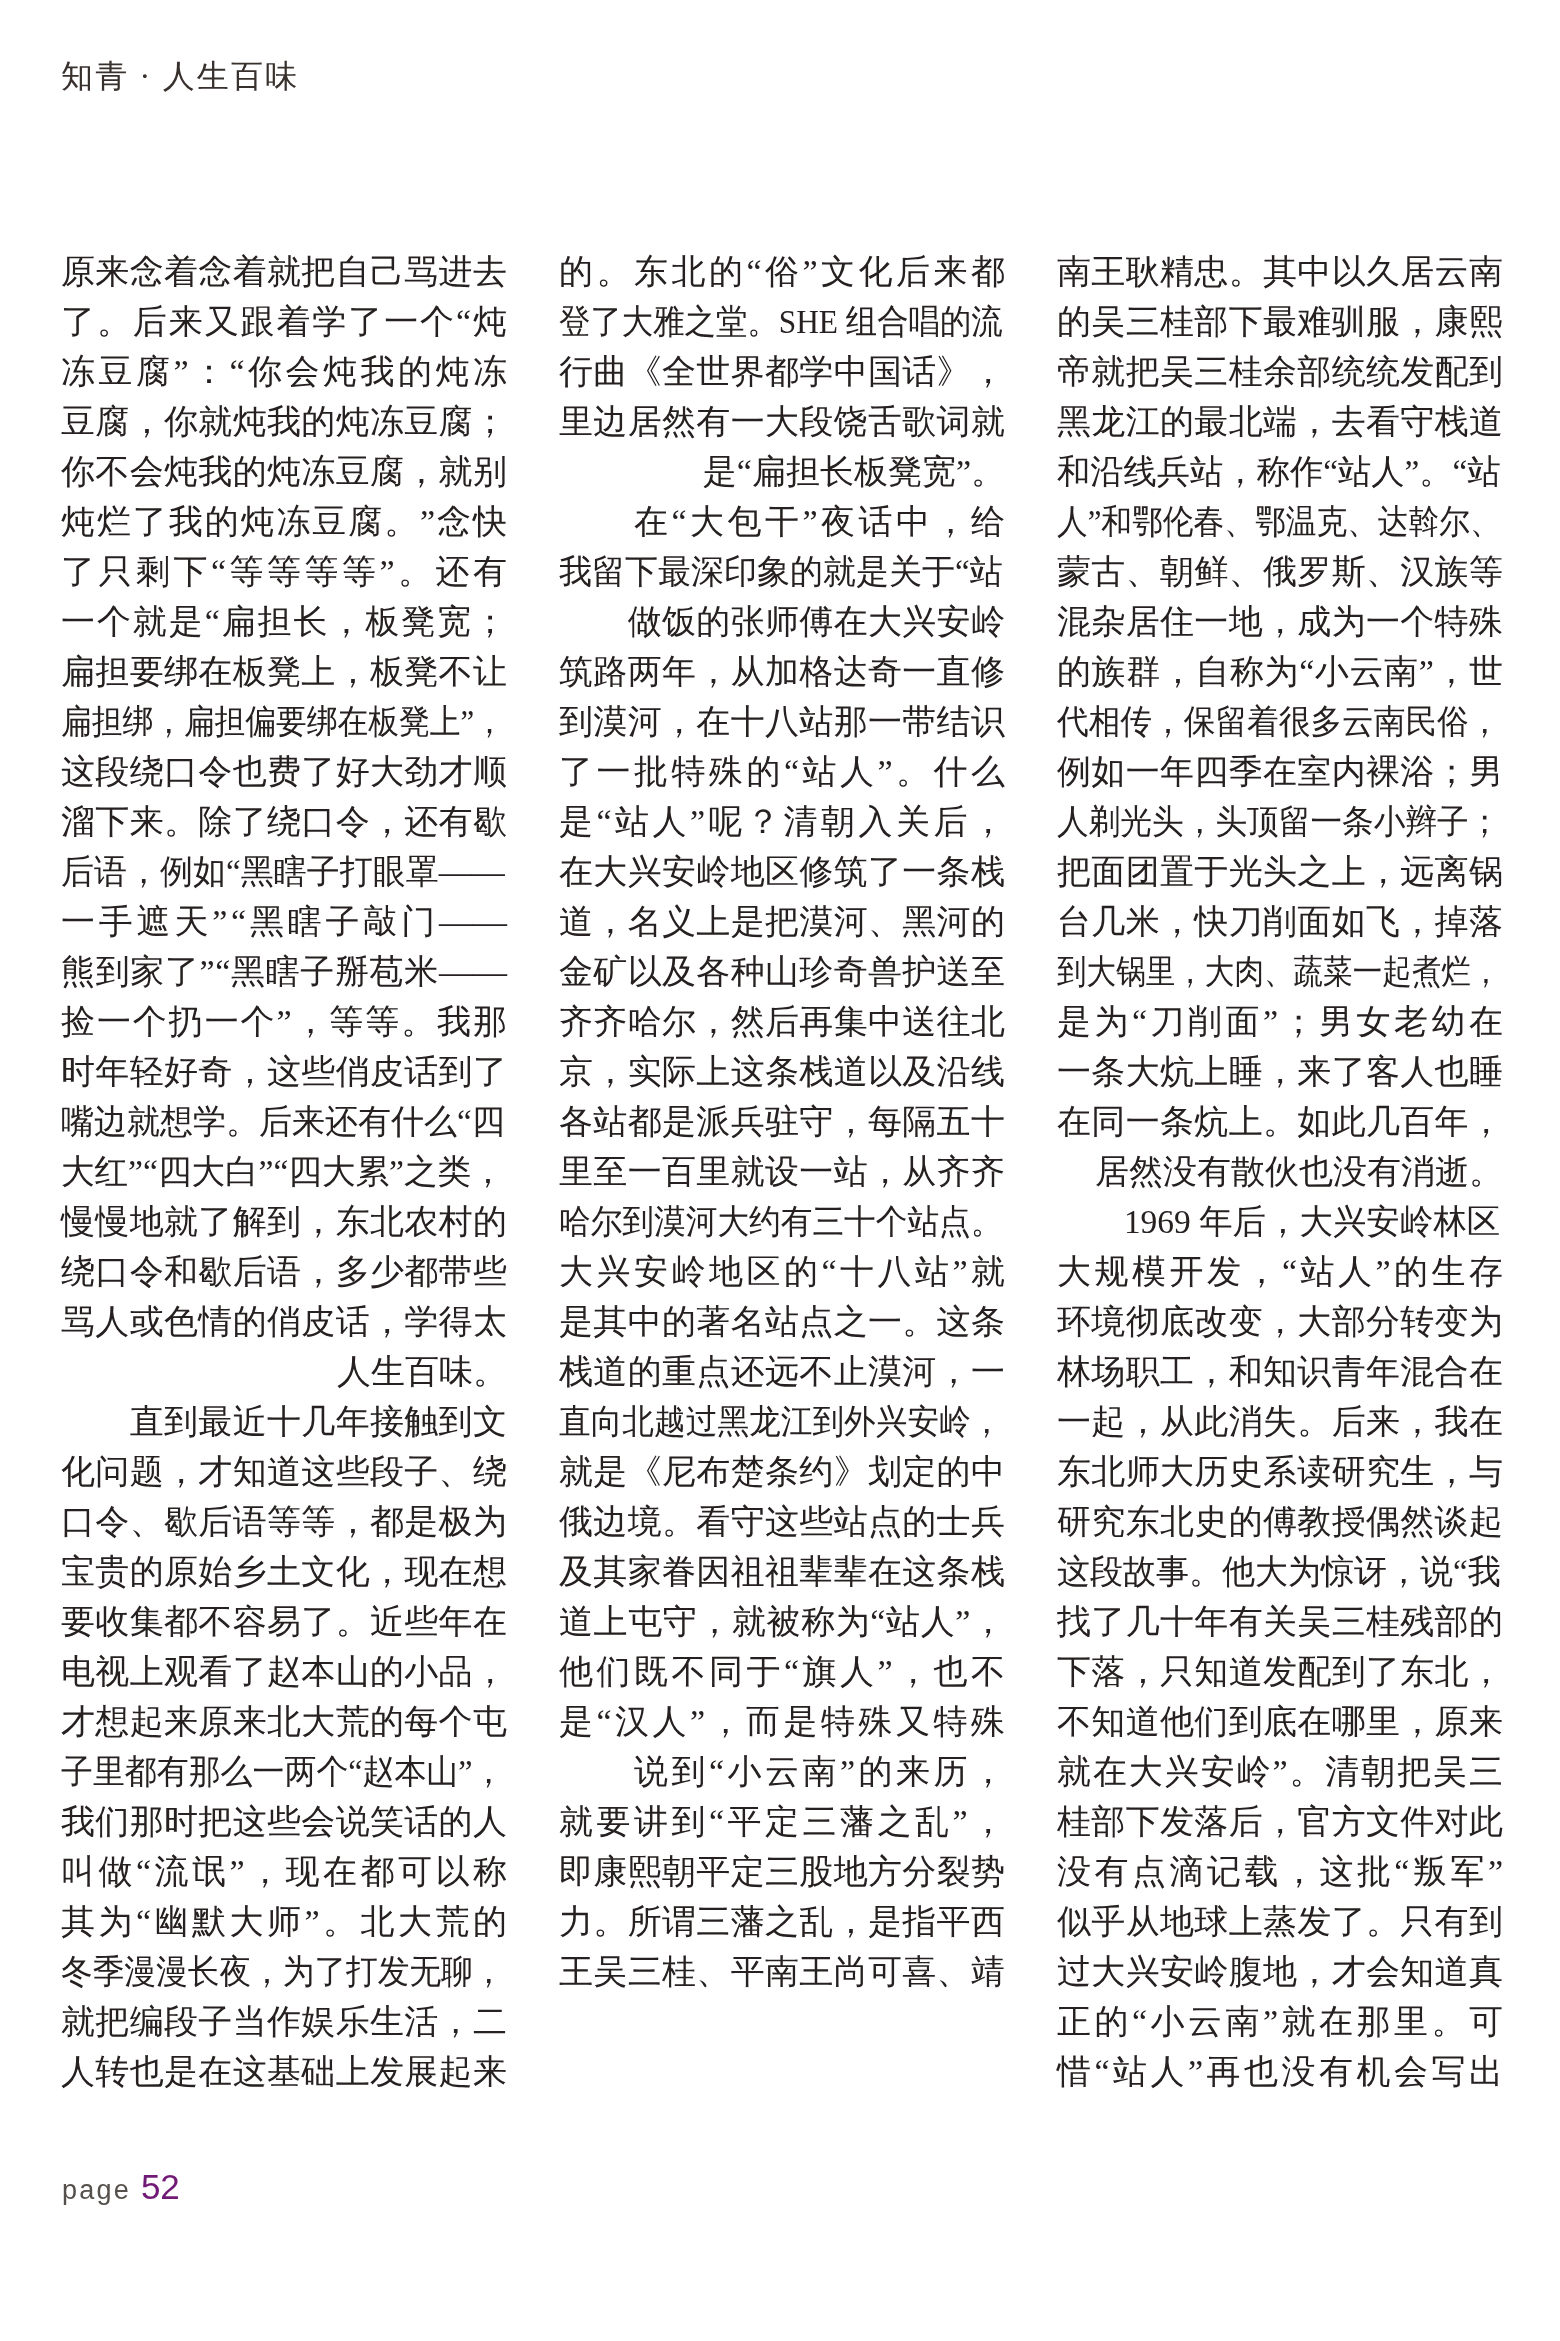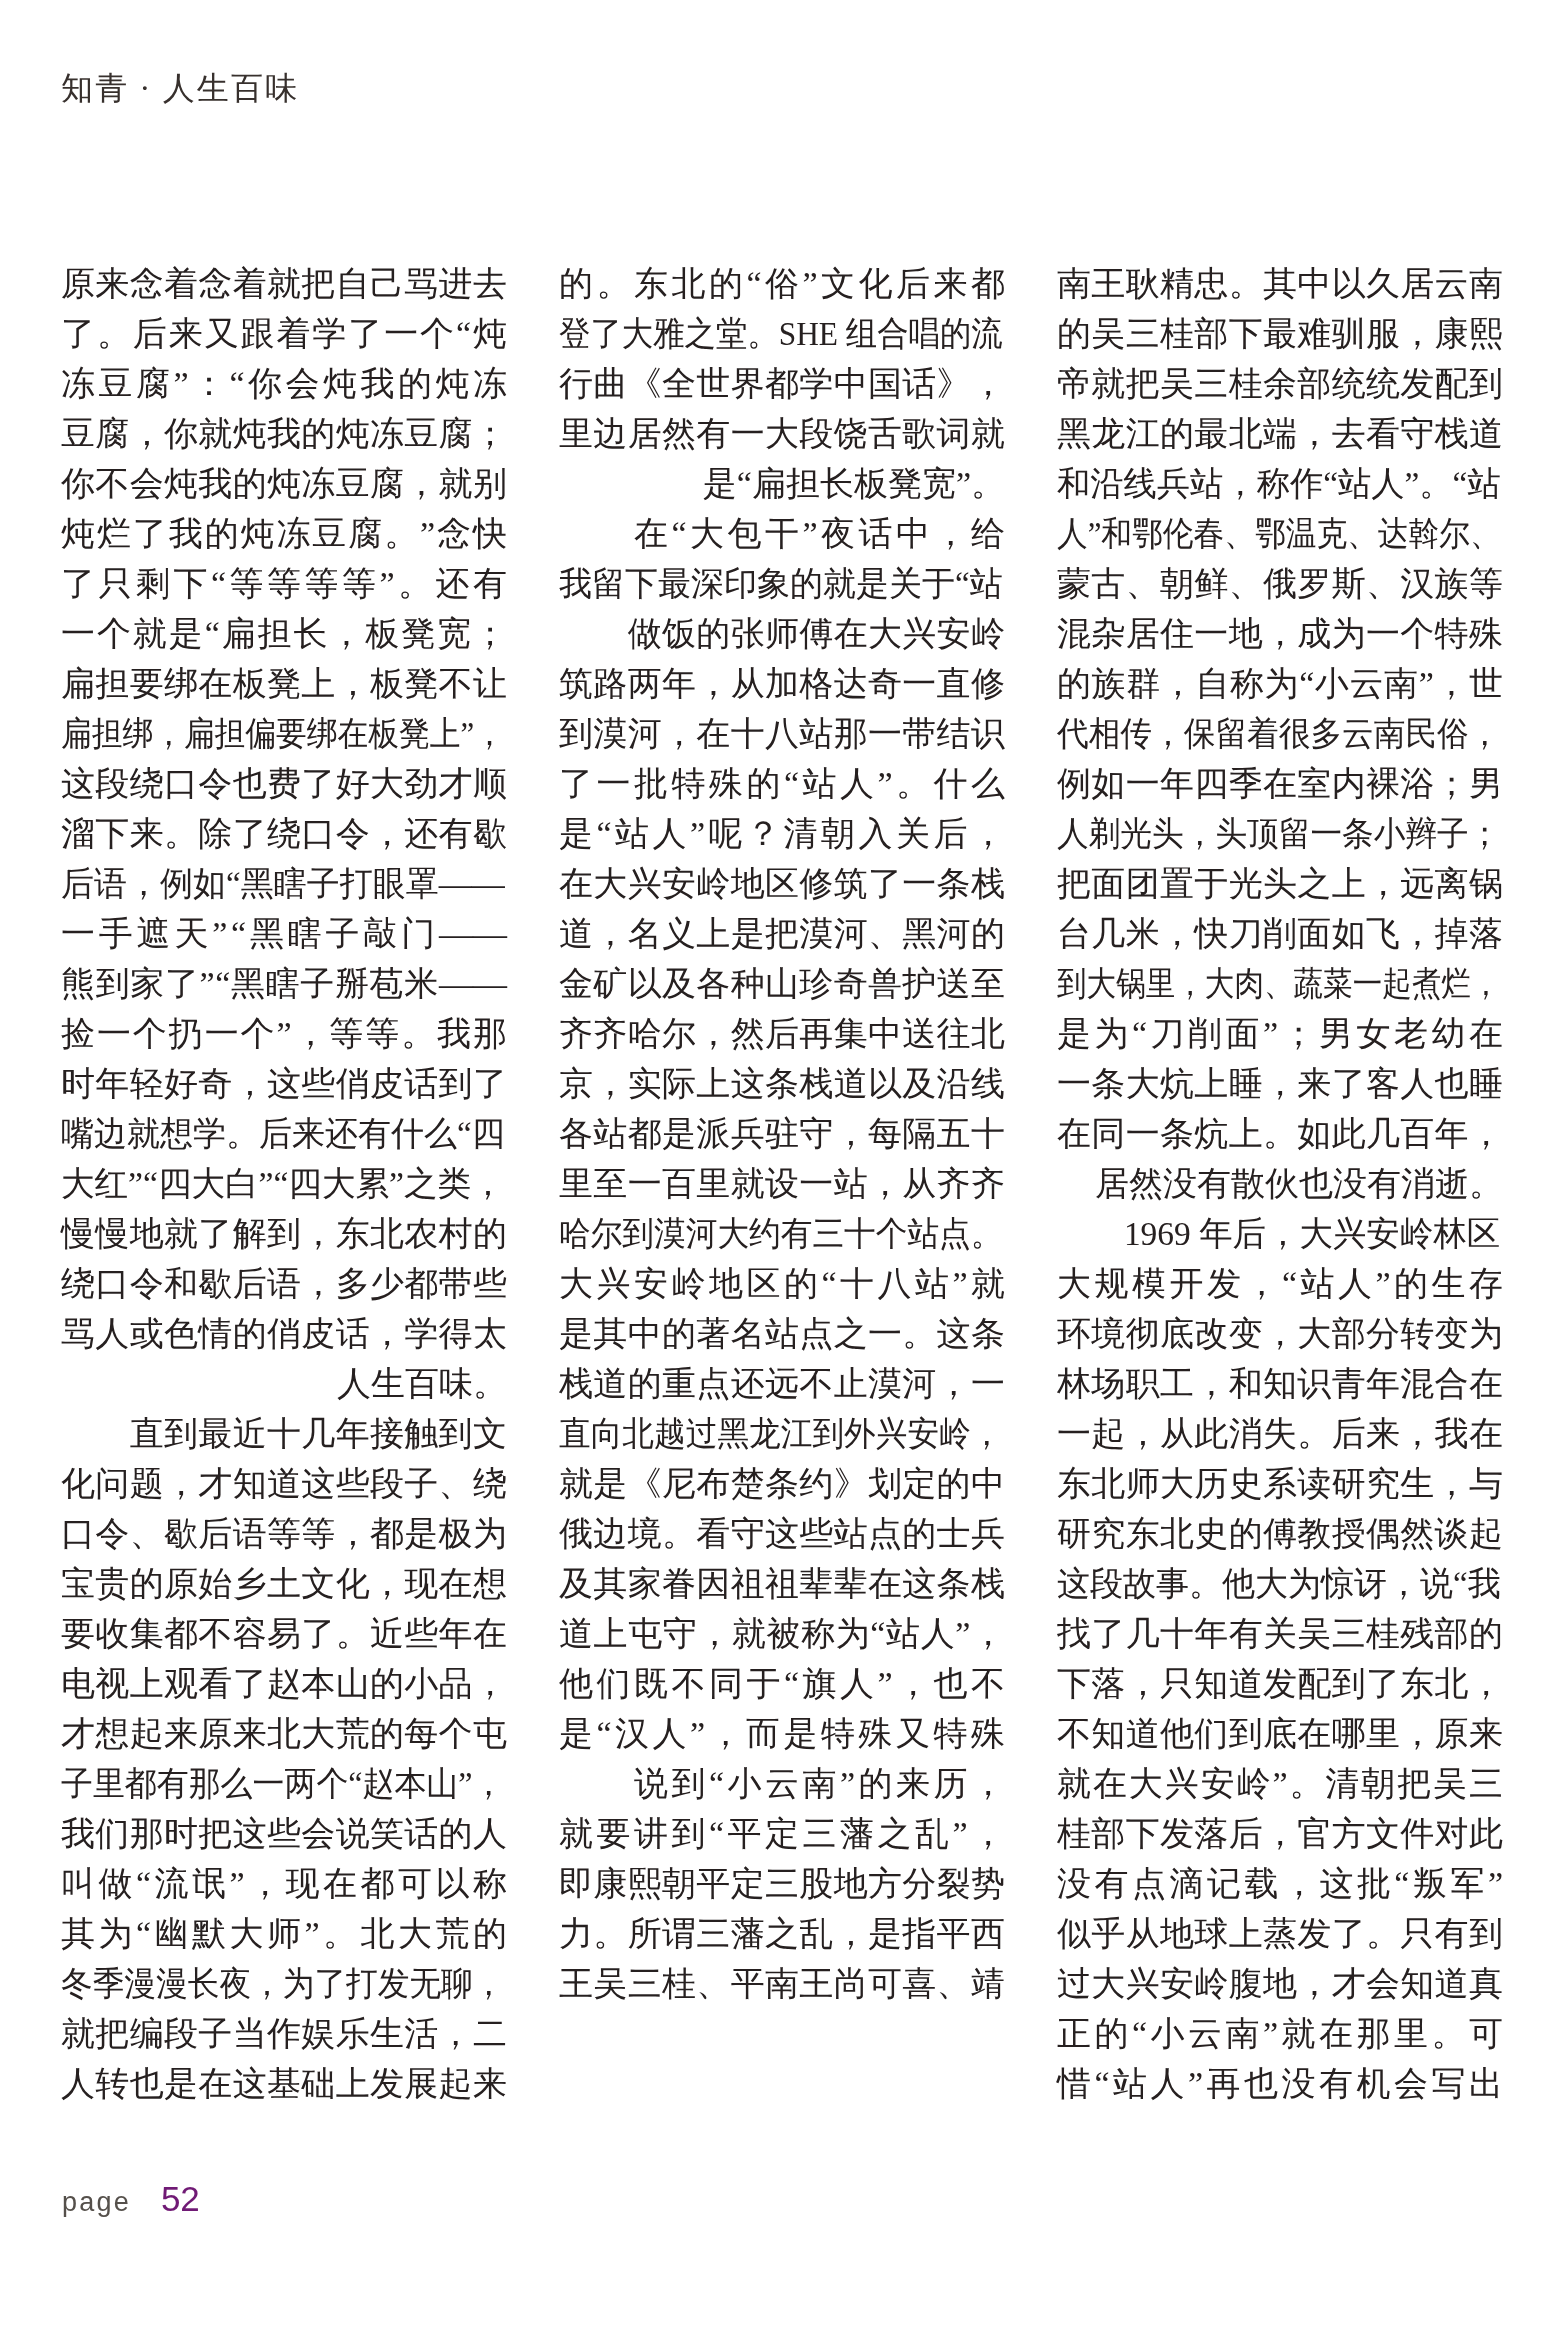--- a/index.html
+++ b/index.html
@@ -5,21 +5,21 @@
   html, body { margin: 0; padding: 0; }
   body {
     width: 1561px; height: 2342px;
     background: #ffffff;
     font-family: "Liberation Serif", "DejaVu Serif", serif;
     color: #262020;
     position: relative;
     overflow: hidden;
   }
   .page {
-    position: absolute; left: 0; top: 12px;
+    position: absolute; left: 0; top: 0;
     width: 1561px; height: 1850px;
     background: #ffffff;
   }
   .header {
     position: absolute;
     left: 61px; top: 55px;
     font-size: 32px;
     letter-spacing: 2.2px;
     color: #37302d;
   }
@@ -48,21 +48,21 @@
     white-space: pre;
   }
   .line.natural {
     text-align: right;
   }
   .footer {
     position: absolute;
     left: 62px; top: 2167px;
     display: flex;
     align-items: baseline;
-    gap: 30px;
+    gap: 10px;
   }
   .footer .pg {
     font-family: "Liberation Sans", "DejaVu Sans", sans-serif;
     font-size: 27px;
     font-weight: 300;
     letter-spacing: 2.2px;
     color: #55504b;
   }
   .footer .num {
     font-family: "Liberation Sans", "DejaVu Sans", sans-serif;

